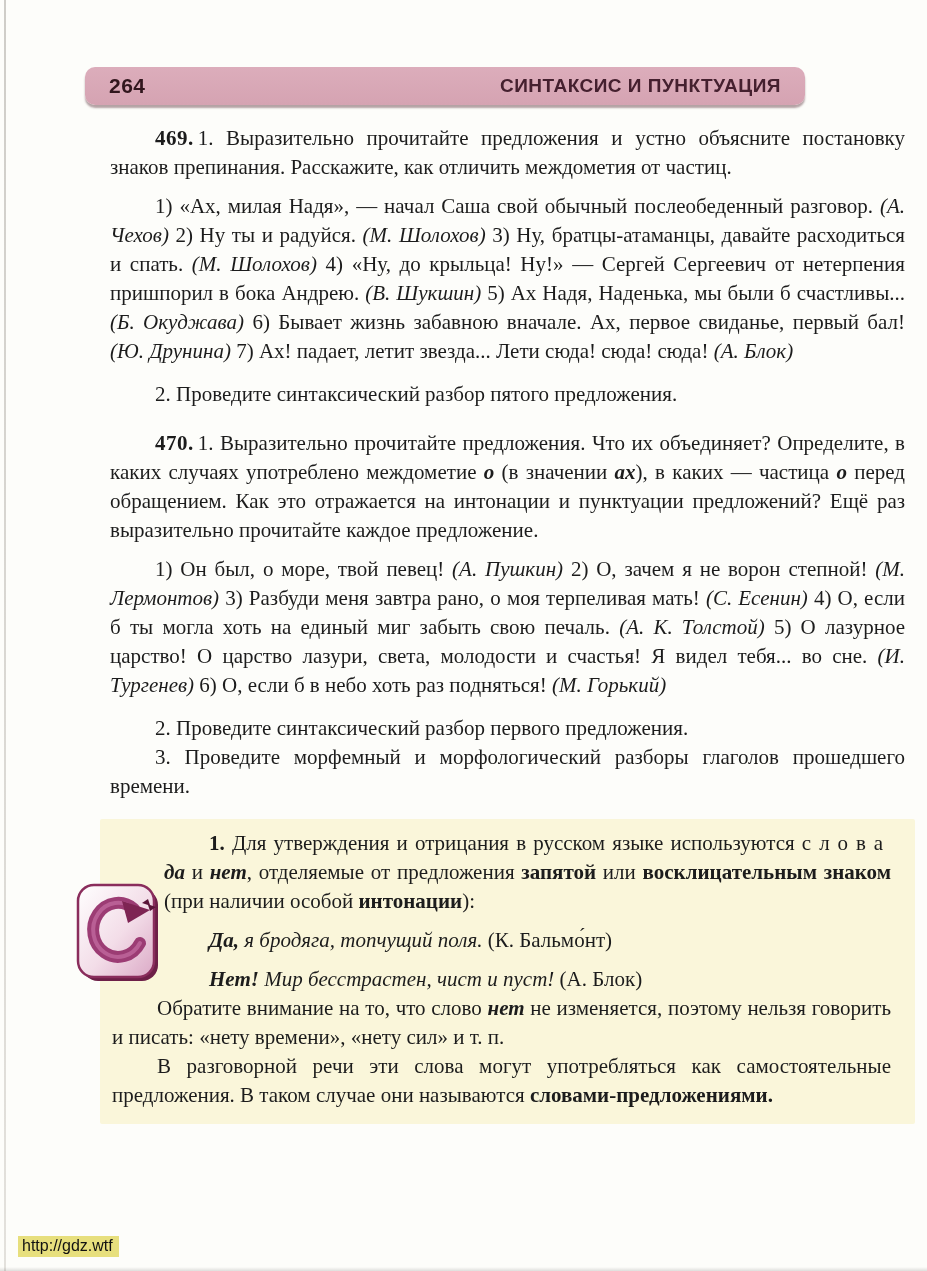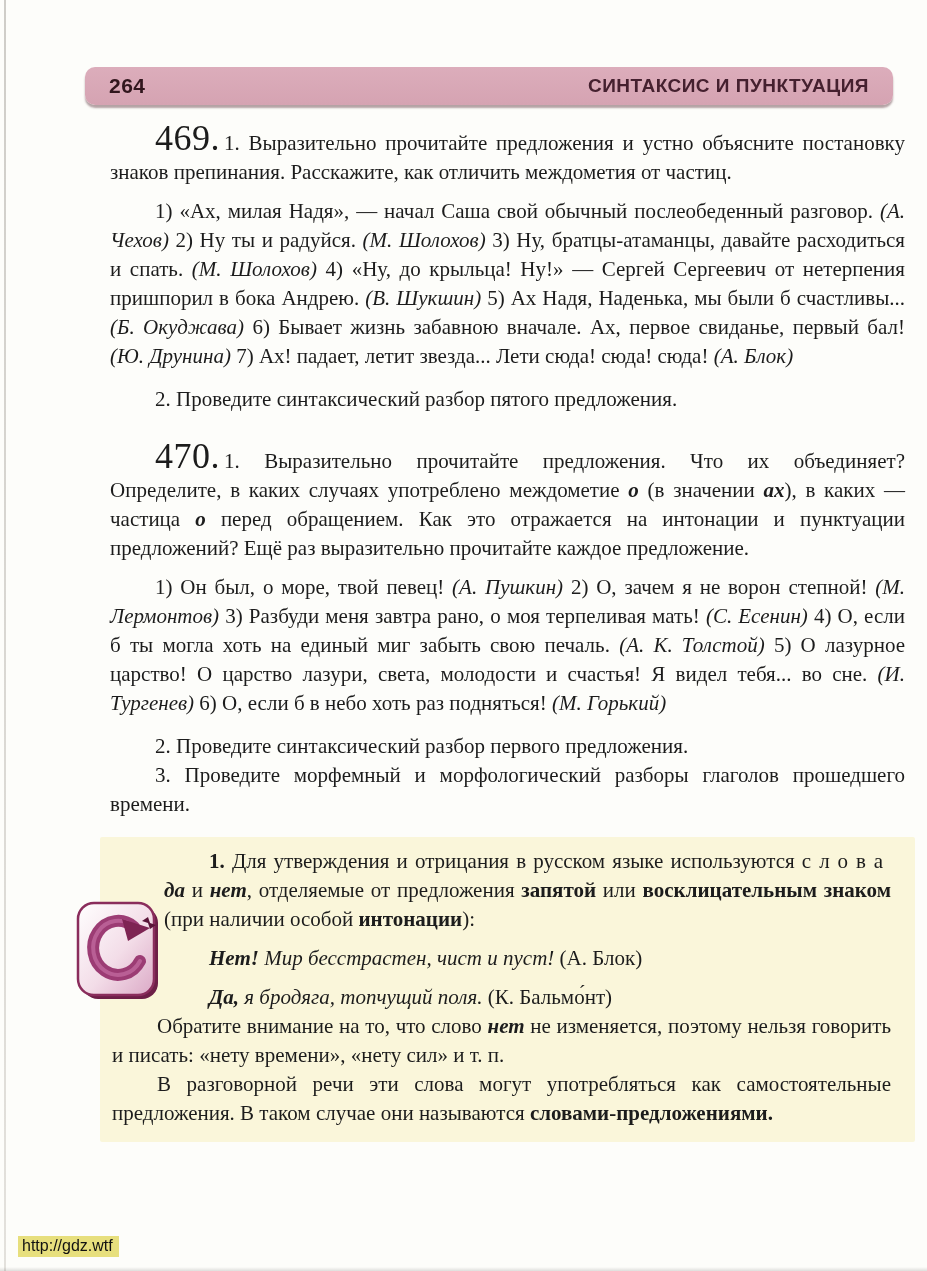--- a/index.html
+++ b/index.html
@@ -15,40 +15,40 @@
   .edge-left{
     position:absolute;left:4px;top:0;width:2px;height:100%;
     background:linear-gradient(#cfcdc8,#e3e1dc);
   }
   .edge-bottom{
     position:absolute;left:0;bottom:0;width:100%;height:4px;
     background:linear-gradient(rgba(0,0,0,0),rgba(0,0,0,0.12));
   }
   
   .header-bar{
-    position:absolute;left:85px;top:67px;width:808px;height:38px;
+    position:absolute;left:85px;top:67px;width:720px;height:38px;
     background:linear-gradient(#dcadbb,#d5a3b2);
     border-radius:10px;
     box-shadow:0 3px 2px rgba(90,50,60,0.45);
     display:flex;align-items:center;justify-content:space-between;
     padding:11px 24px;box-sizing:border-box;
     font-family:"Liberation Sans",sans-serif;font-weight:bold;
   }
   .page-num{font-size:21px;color:#31161d;letter-spacing:0.5px;}
   .section-title{font-size:19px;color:#45202f;letter-spacing:0.5px;}
   
   .main{
     position:absolute;left:110px;top:124px;width:795px;
     font-size:21px;line-height:29px;text-align:justify;
   }
   .para{margin:0;text-indent:45px;}
   .mt-s{margin-top:10px;}
   .mt-m{margin-top:14px;}
-  .mt-l{margin-top:28px;}
-  .ex-num{font-weight:normal;font-size:36px;letter-spacing:0.5px;padding-right:4px;}
+  .mt-l{margin-top:20px;}
+  .ex-num{font-weight:bold;font-size:21px;letter-spacing:0.5px;padding-right:4px;}
   .seg-b{font-weight:bold;}
   .seg-i{font-style:italic;}
   .seg-bi{font-weight:bold;font-style:italic;}
   .seg-sp{letter-spacing:0.38em;}
   
   .rule-box{
     margin:18px -10px 0 -10px;
     background:#faf6da;
     padding:10px 24px 14px 12px;
     border-radius:2px;
@@ -108,22 +108,22 @@
           </defs>
           <rect x="6" y="6" width="76" height="92" rx="16" fill="#6d1f47"></rect>
           <rect x="2" y="2" width="76" height="92" rx="16" fill="url(#iconbg)" stroke="#8a2d5c" stroke-width="2.5"></rect>
           <path d="M58 26 A 25 27 0 1 0 64 60" fill="none" stroke="#9c3c74" stroke-width="12" stroke-linecap="round"></path>
           <path d="M58 26 A 25 27 0 1 0 64 60" fill="none" stroke="#b95f95" stroke-width="4" stroke-linecap="round"></path>
           <polygon points="46,18 74,27 52,40" fill="#7e2453"></polygon>
           <path d="M66 20 l6 -4 2 6 6 2 -6 4 -2 -6 z" fill="#5a1438"></path>
         </svg>
       </div>
       <p class="para"><span class="seg-b">1.</span><span class="seg-r"> Для утверждения и отрицания в русском языке используются </span><span class="seg-sp">слова</span><span class="seg-r"> </span><span class="seg-bi">да</span><span class="seg-r"> и </span><span class="seg-bi">нет</span><span class="seg-r">, отделяемые от предложения </span><span class="seg-b">запятой</span><span class="seg-r"> или </span><span class="seg-b">восклицательным знаком</span><span class="seg-r"> (при наличии особой </span><span class="seg-b">интонации</span><span class="seg-r">):</span></p>
+      <p class="example"><span class="seg-bi">Да,</span><span class="seg-i"> я бродяга, топчущий поля.</span><span class="seg-r"> (К. Бальмо́нт)</span></p>
       <p class="example"><span class="seg-bi">Нет!</span><span class="seg-i"> Мир бесстрастен, чист и пуст!</span><span class="seg-r"> (А. Блок)</span></p>
-      <p class="example"><span class="seg-bi">Да,</span><span class="seg-i"> я бродяга, топчущий поля.</span><span class="seg-r"> (К. Бальмо́нт)</span></p>
       <p class="para"><span class="seg-r">Обратите внимание на то, что слово </span><span class="seg-bi">нет</span><span class="seg-r"> не изменяется, поэтому нельзя говорить и писать: «нету времени», «нету сил» и т. п.</span></p>
       <p class="para mt-s"><span class="seg-r">В разговорной речи эти слова могут употребляться как самостоятельные предложения. В таком случае они называются </span><span class="seg-b">словами-предложениями.</span></p>
     </div>
   </div>
 
   <a class="watermark" href="#">http://gdz.wtf</a>
 
   <div class="edge-bottom"></div>
 </div>
 

